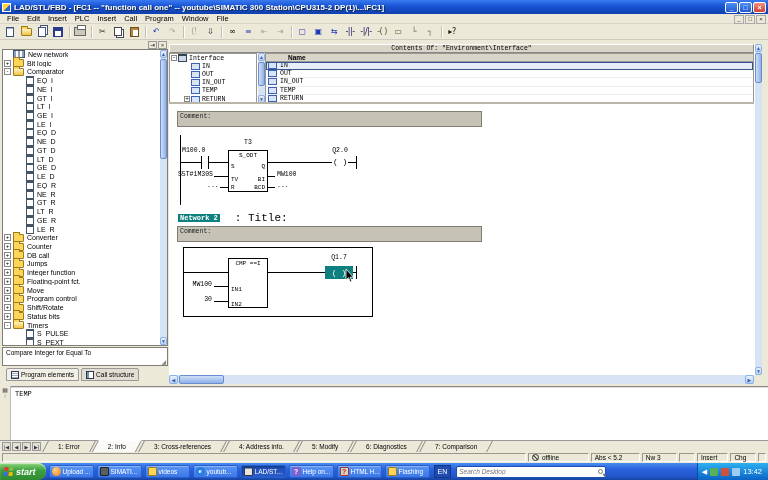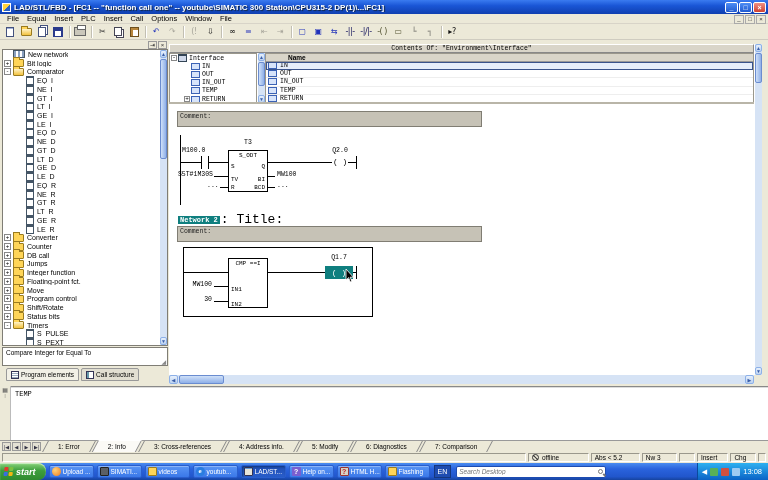--- a/index.html
+++ b/index.html
@@ -151,26 +151,26 @@
   <span class="appicon"></span>
   <span class="titletext">LAD/STL/FBD  -  [FC1 -- "function call one" -- youtube\SIMATIC 300 Station\CPU315-2 DP(1)\...\FC1]</span>
   <span class="winbtn">_</span>
   <span class="winbtn">□</span>
   <span class="winbtn close">×</span>
 </div>
 
 <div class="abs menubar">
 
 <span class="menu-item">File</span>
-    <span class="menu-item">Equal</span>
+    <span class="menu-item">Edit</span>
     <span class="menu-item">Insert</span>
     <span class="menu-item">PLC</span>
     <span class="menu-item">Insert</span>
     <span class="menu-item">Call</span>
-    <span class="menu-item">Options</span>
+    <span class="menu-item">Program</span>
     <span class="menu-item">Window</span>
     <span class="menu-item">File</span>
   </div>
 <div class="abs mdictl" style="top:15px">
   <span class="mdibtn">_</span>
   <span class="mdibtn">□</span>
   <span class="mdibtn">×</span>
 </div>
 
 <div class="abs toolbar">
@@ -614,21 +614,21 @@
   <i class="abs hw" style="left:99px;top:72px;width:7px"></i>
   <span class="ltxt" style="left:108px;top:67px">MW100</span>
   <i class="abs hw" style="left:99px;top:83px;width:7px"></i>
   <span class="ltxt" style="left:108px;top:78px">...</span>
   <span class="ltxt ladc" style="left:158px;top:43px;width:26px">Q2.0</span>
   <span class="coil" style="left:163px;top:52px">( )</span>
   <i class="abs vw" style="left:187px;top:52px;height:13px"></i>
 
   <div class="abs" style="left:9px;top:108px;display:flex;align-items:center">
     <span class="netlabel">Network 2</span>
-    <span style="font-size:13px;margin-left:1px">: Title:</span>
+    <span style="font-size:11px;margin-left:15px">: Title:</span>
   </div>
   <div class="commentbar" style="left:8px;top:122px;width:305px;height:16px">
     <span>Comment:</span>
   </div>
 
   <div class="abs" style="left:14px;top:143px;width:190px;height:70px;border:1px solid #000;background:#fff"></div>
   <i class="abs hw" style="left:14px;top:168px;width:45px"></i>
   <div class="lblock" style="left:59px;top:154px;width:40px;height:50px">
     <span class="lpin ladc" style="left:0;right:0;top:1px">CMP ==I</span>
     <span class="lpin" style="left:2px;top:27px">IN1</span>
@@ -772,15 +772,15 @@
   <span class="langbtn">EN</span>
   <span class="searchbox">
     <input placeholder="Search Desktop" style="">
     <span class="mag"></span>
   </span>
   <span class="tray">
     <span class="chev">◀</span>
     <span class="trayic" style="background:#58b058"></span>
     <span class="trayic" style="background:#d05040"></span>
     <span class="trayic" style="background:#9ecbf2"></span>
-    <span style="font-size:7.5px">13:08</span>
+    <span style="font-size:7.5px">13:42</span>
   </span>
 </div>
 
 </body></html>

